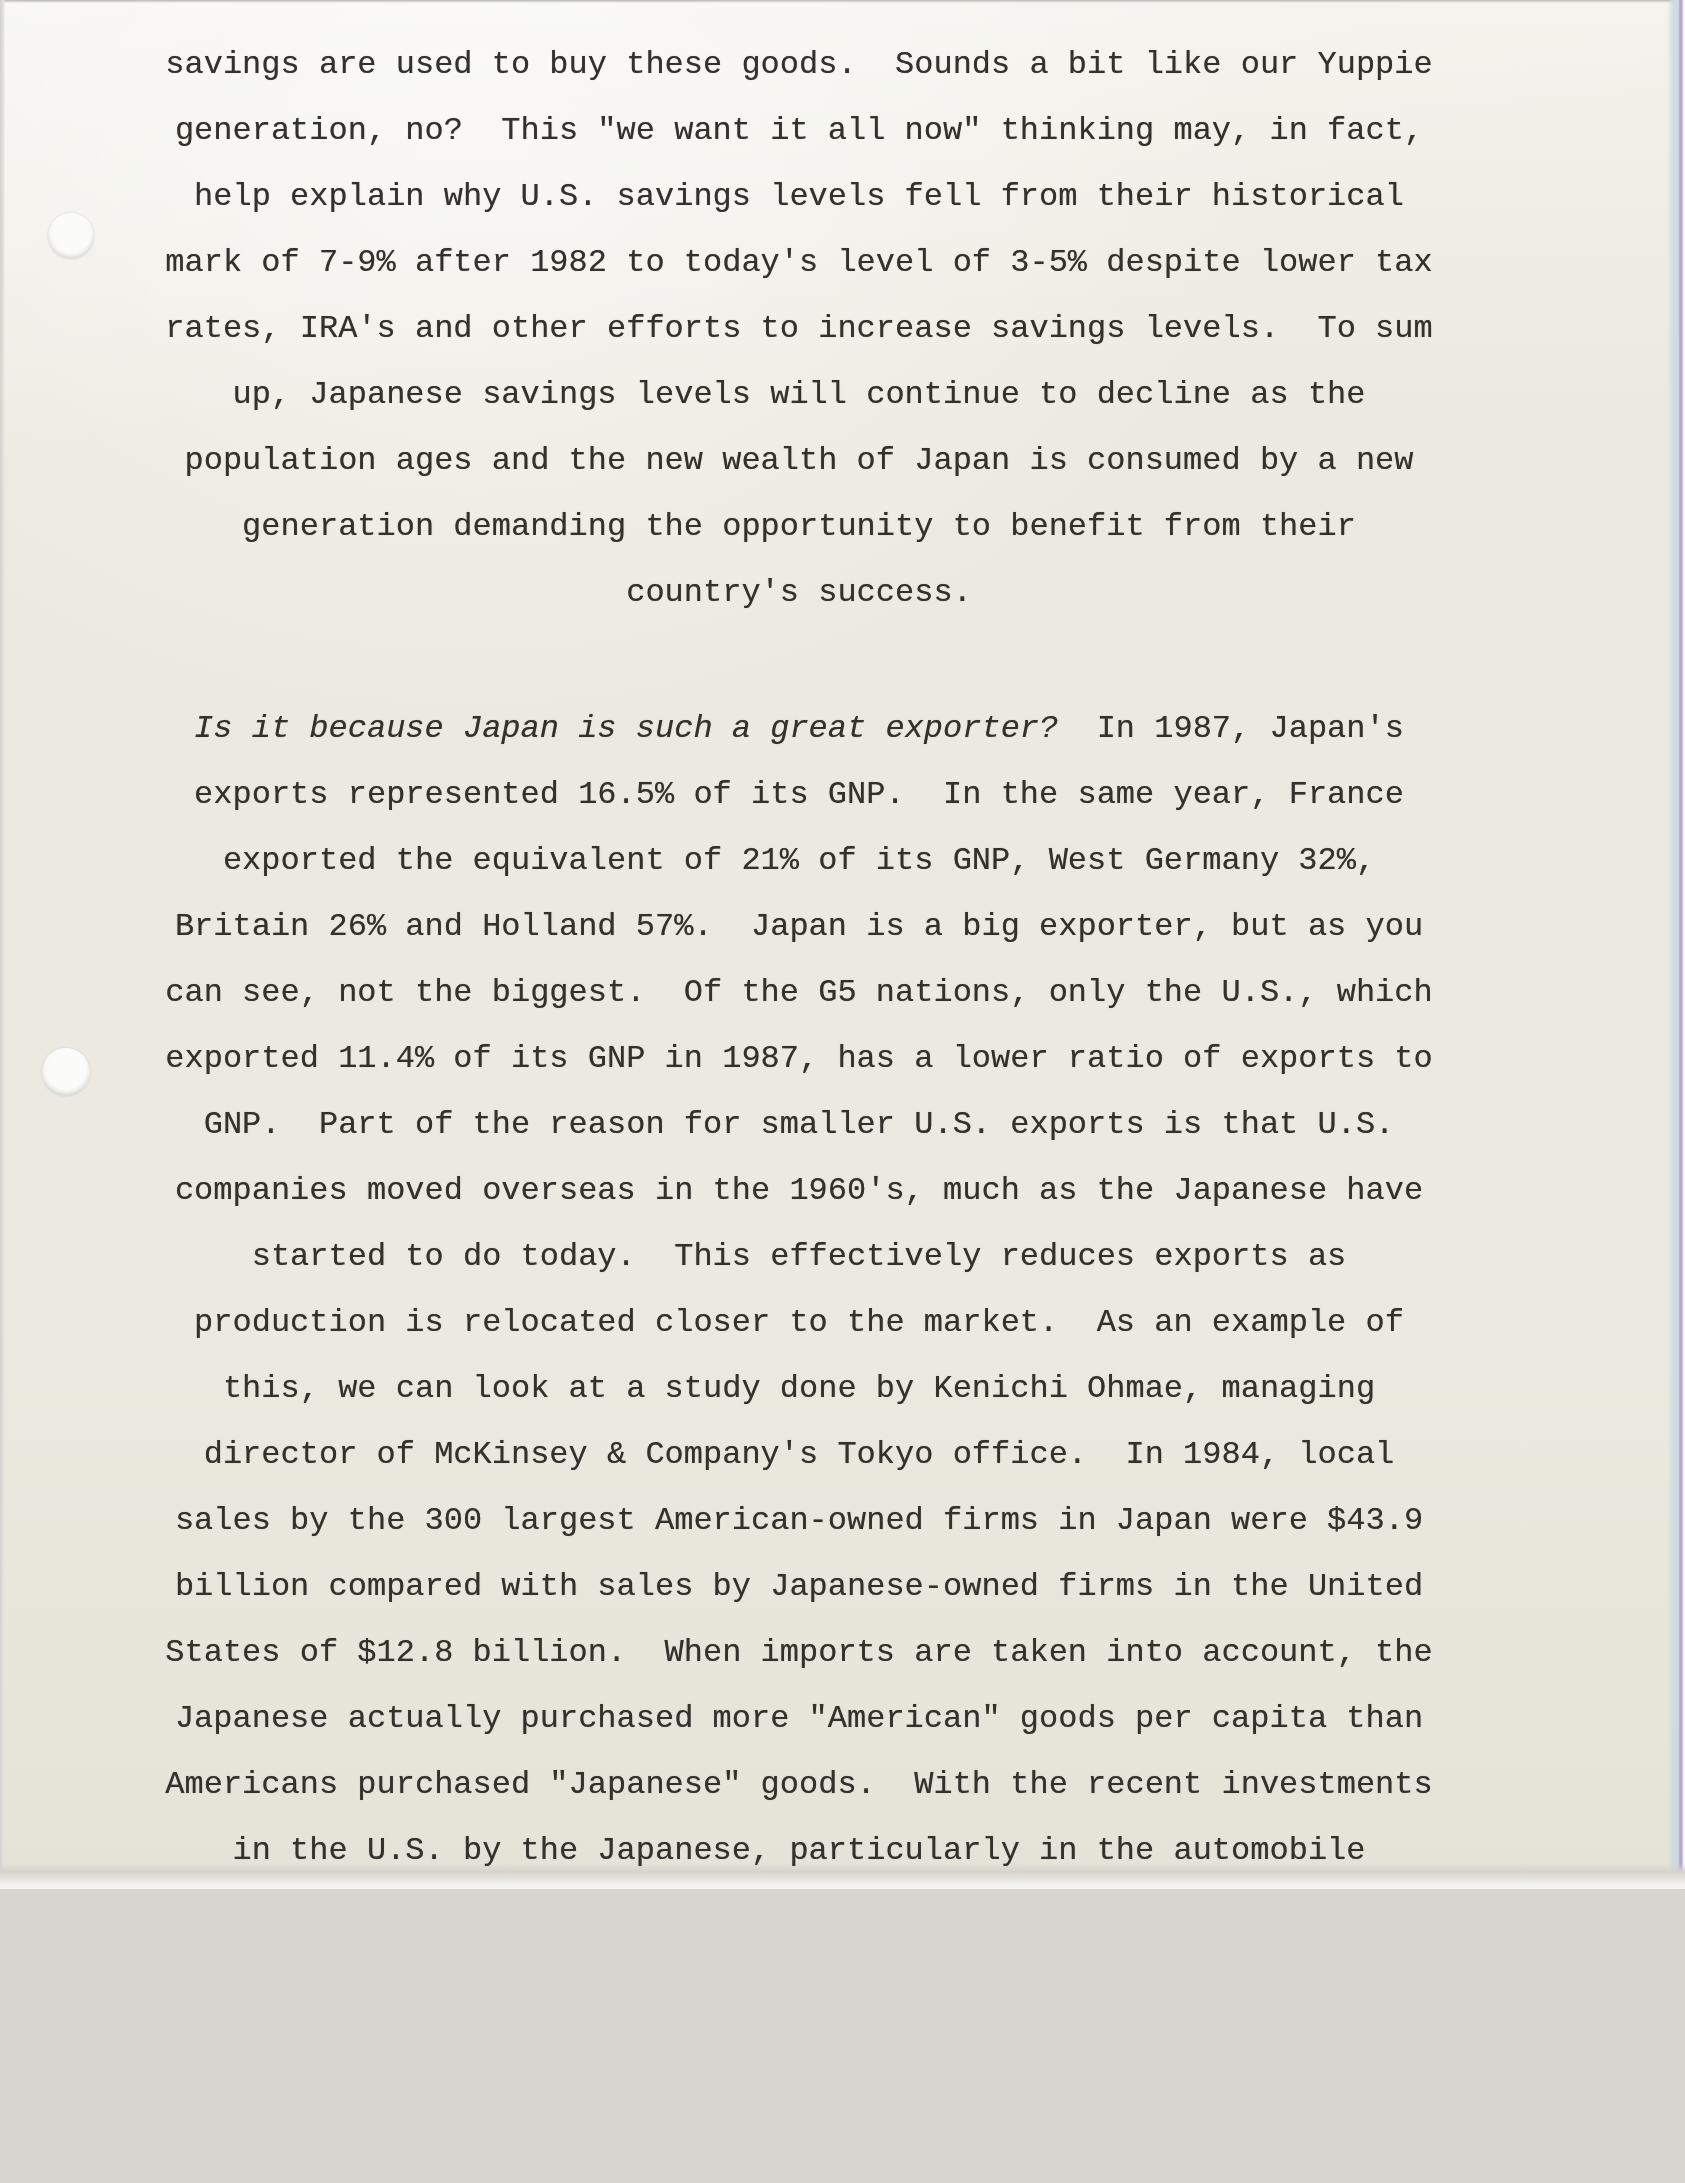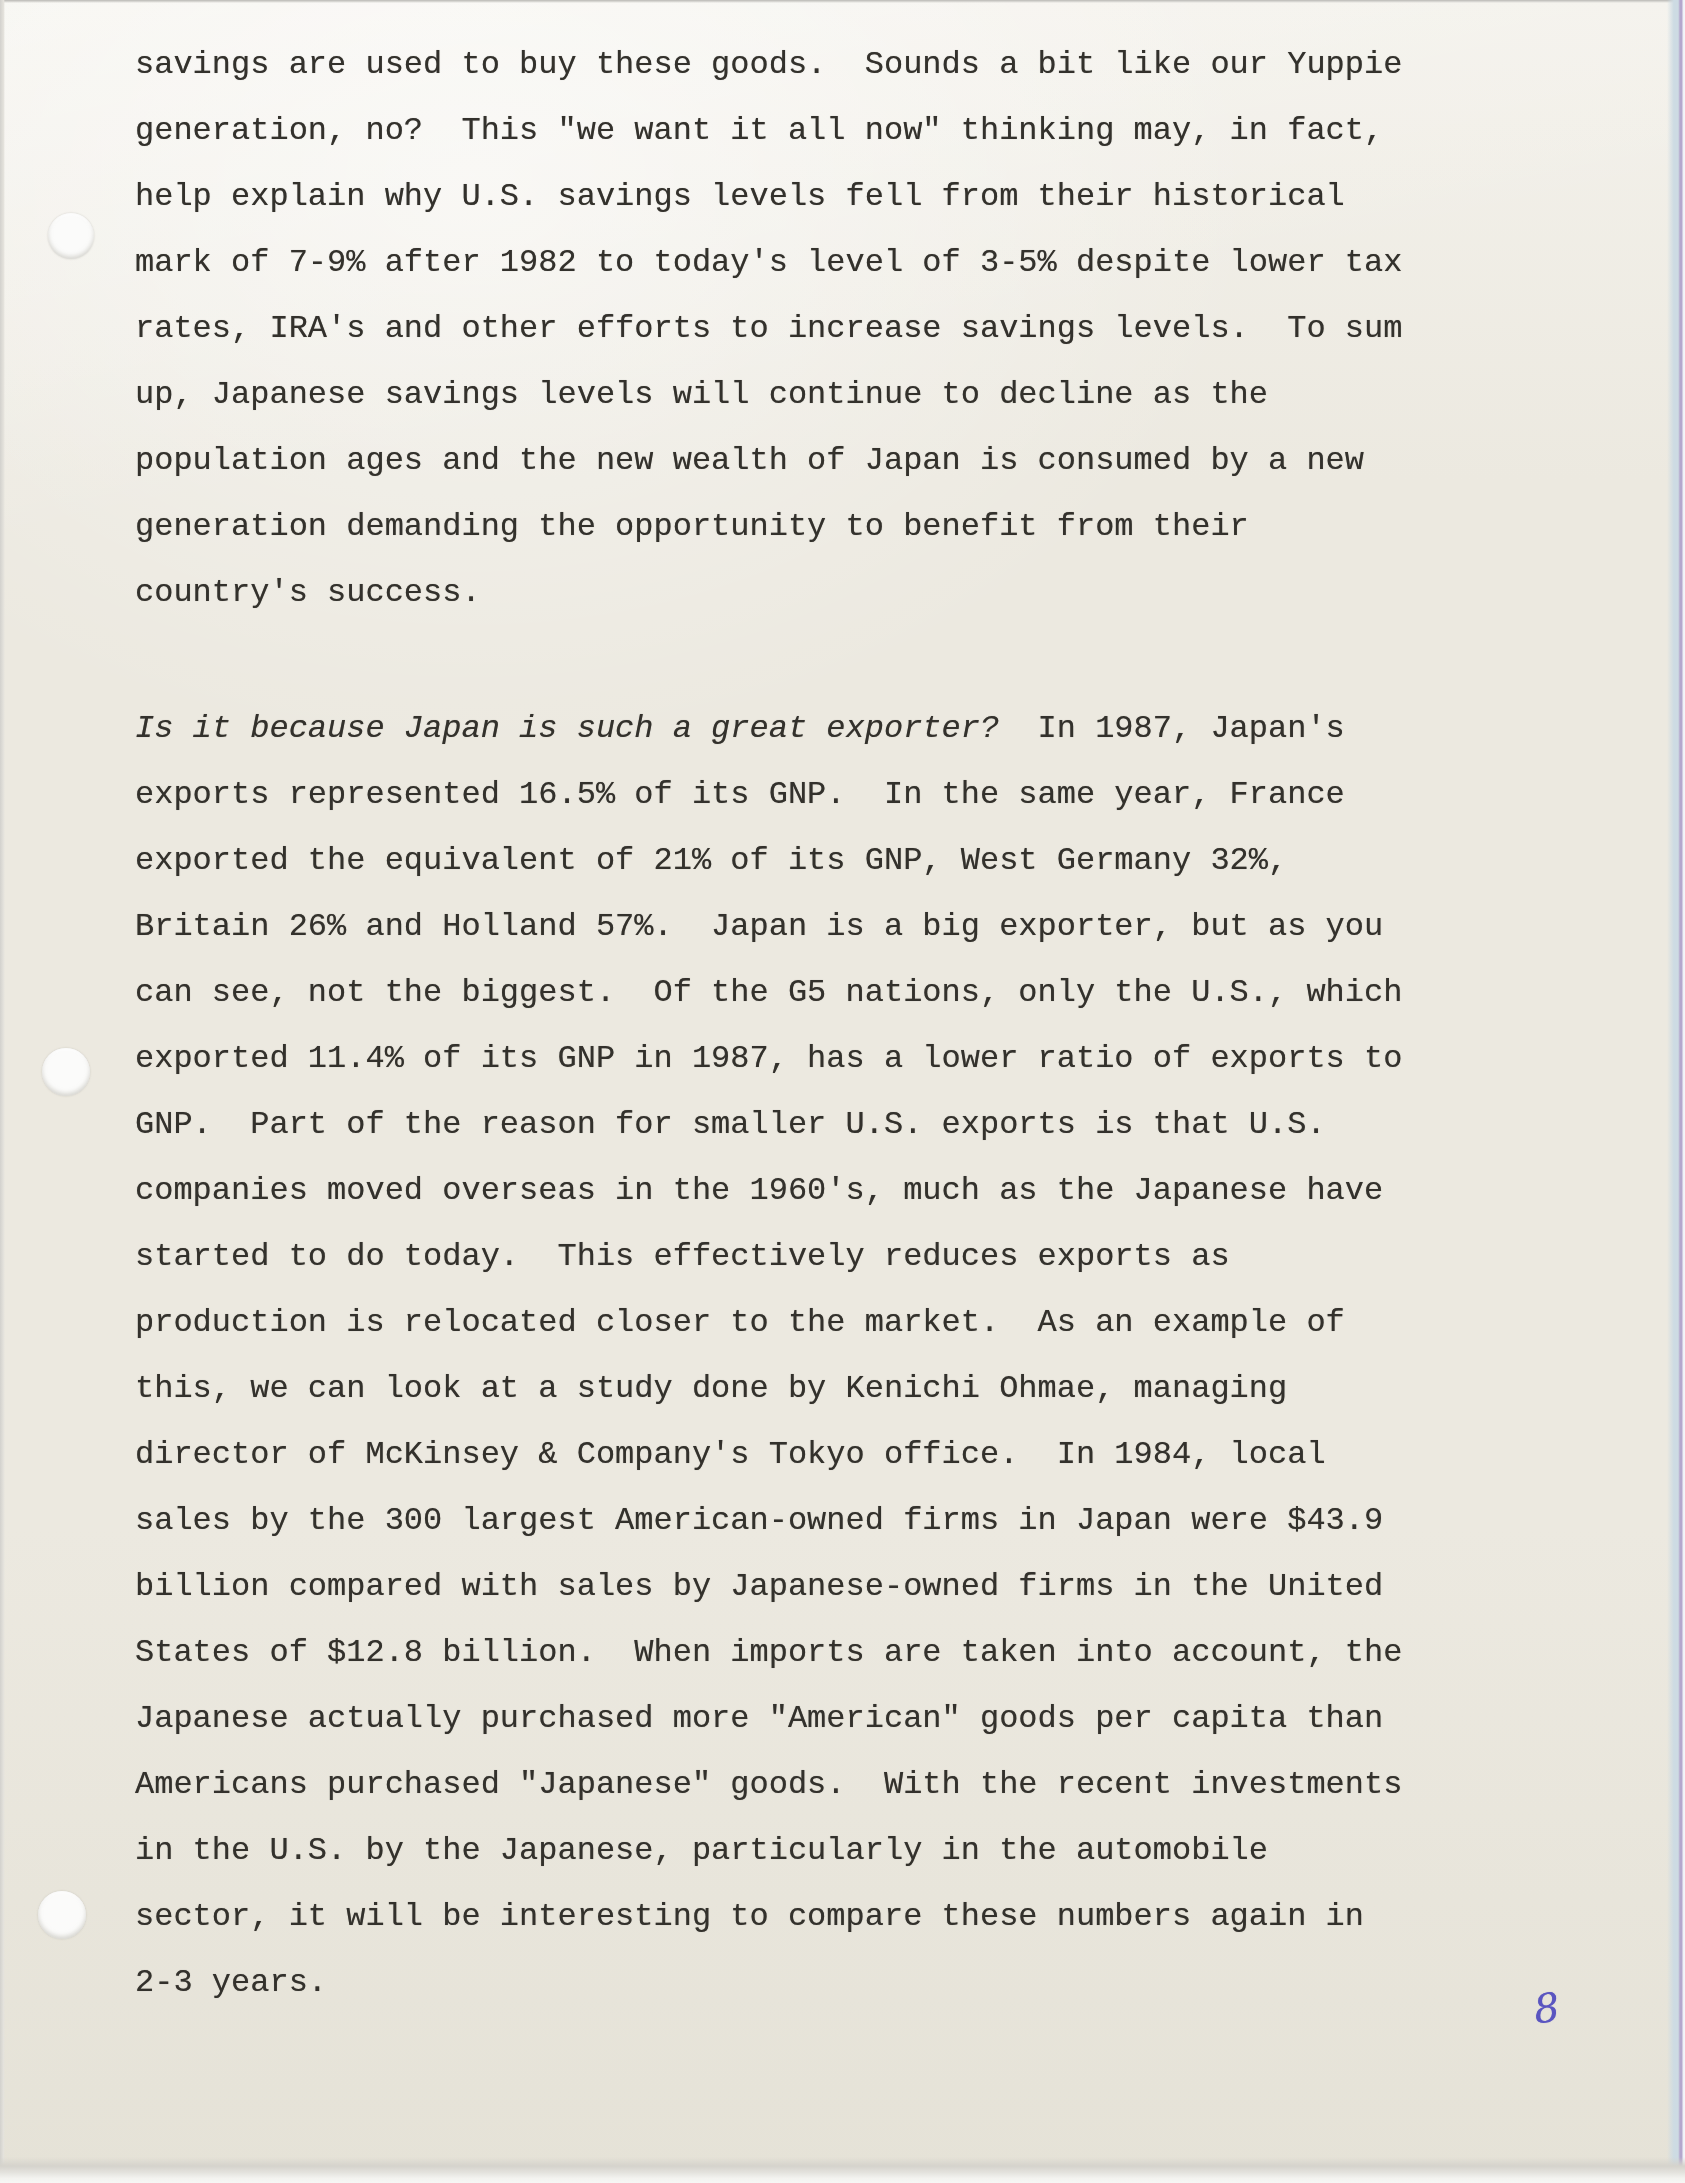--- a/index.html
+++ b/index.html
@@ -9,25 +9,26 @@
     --ink:#33312c;
     --pagenum-ink:#5a55c0;
     --edge-blue:#cddbe3;
     --edge-purple:#b4a7cd;
   }
   *{margin:0;padding:0;box-sizing:border-box;}
   html,body{width:1685px;height:2183px;overflow:hidden;}
   body{font-family:"Liberation Mono","DejaVu Sans Mono",monospace;background:#d8d6d0;}
 
   .scan{
-    position:relative;width:1685px;height:2183px;overflow:hidden;
+    position:relative;width:1685px;height:1889px;overflow:hidden;
     background:
       radial-gradient(ellipse 1454px 1057px at 28% 8%, rgba(255,255,255,0.50) 0%, rgba(255,255,255,0) 55%),
       linear-gradient(168deg, rgba(255,255,255,0.30) 0%, rgba(255,255,255,0) 22%),
       linear-gradient(0deg, var(--paper-dark) 0%, var(--paper) 30%, var(--paper) 78%, var(--paper-light) 100%);
+    text-align: center;
   }
 
   
   .edge-top{position:absolute;top:0;left:0;width:100%;height:3.3px;
     background:linear-gradient(180deg,#b9b8b4 0%,#dddcd8 60%,rgba(221,220,216,0) 100%);}
   .edge-left{position:absolute;top:0;left:0;width:4.6px;height:100%;
     background:linear-gradient(90deg,#d2d1cd 0%,#e4e2dc 70%,rgba(228,226,220,0) 100%);}
   .edge-right{position:absolute;top:0;right:0;width:18.5px;height:100%;
     background:linear-gradient(90deg,
       rgba(205,219,227,0) 0%, var(--edge-blue) 38%, var(--edge-blue) 62%,

